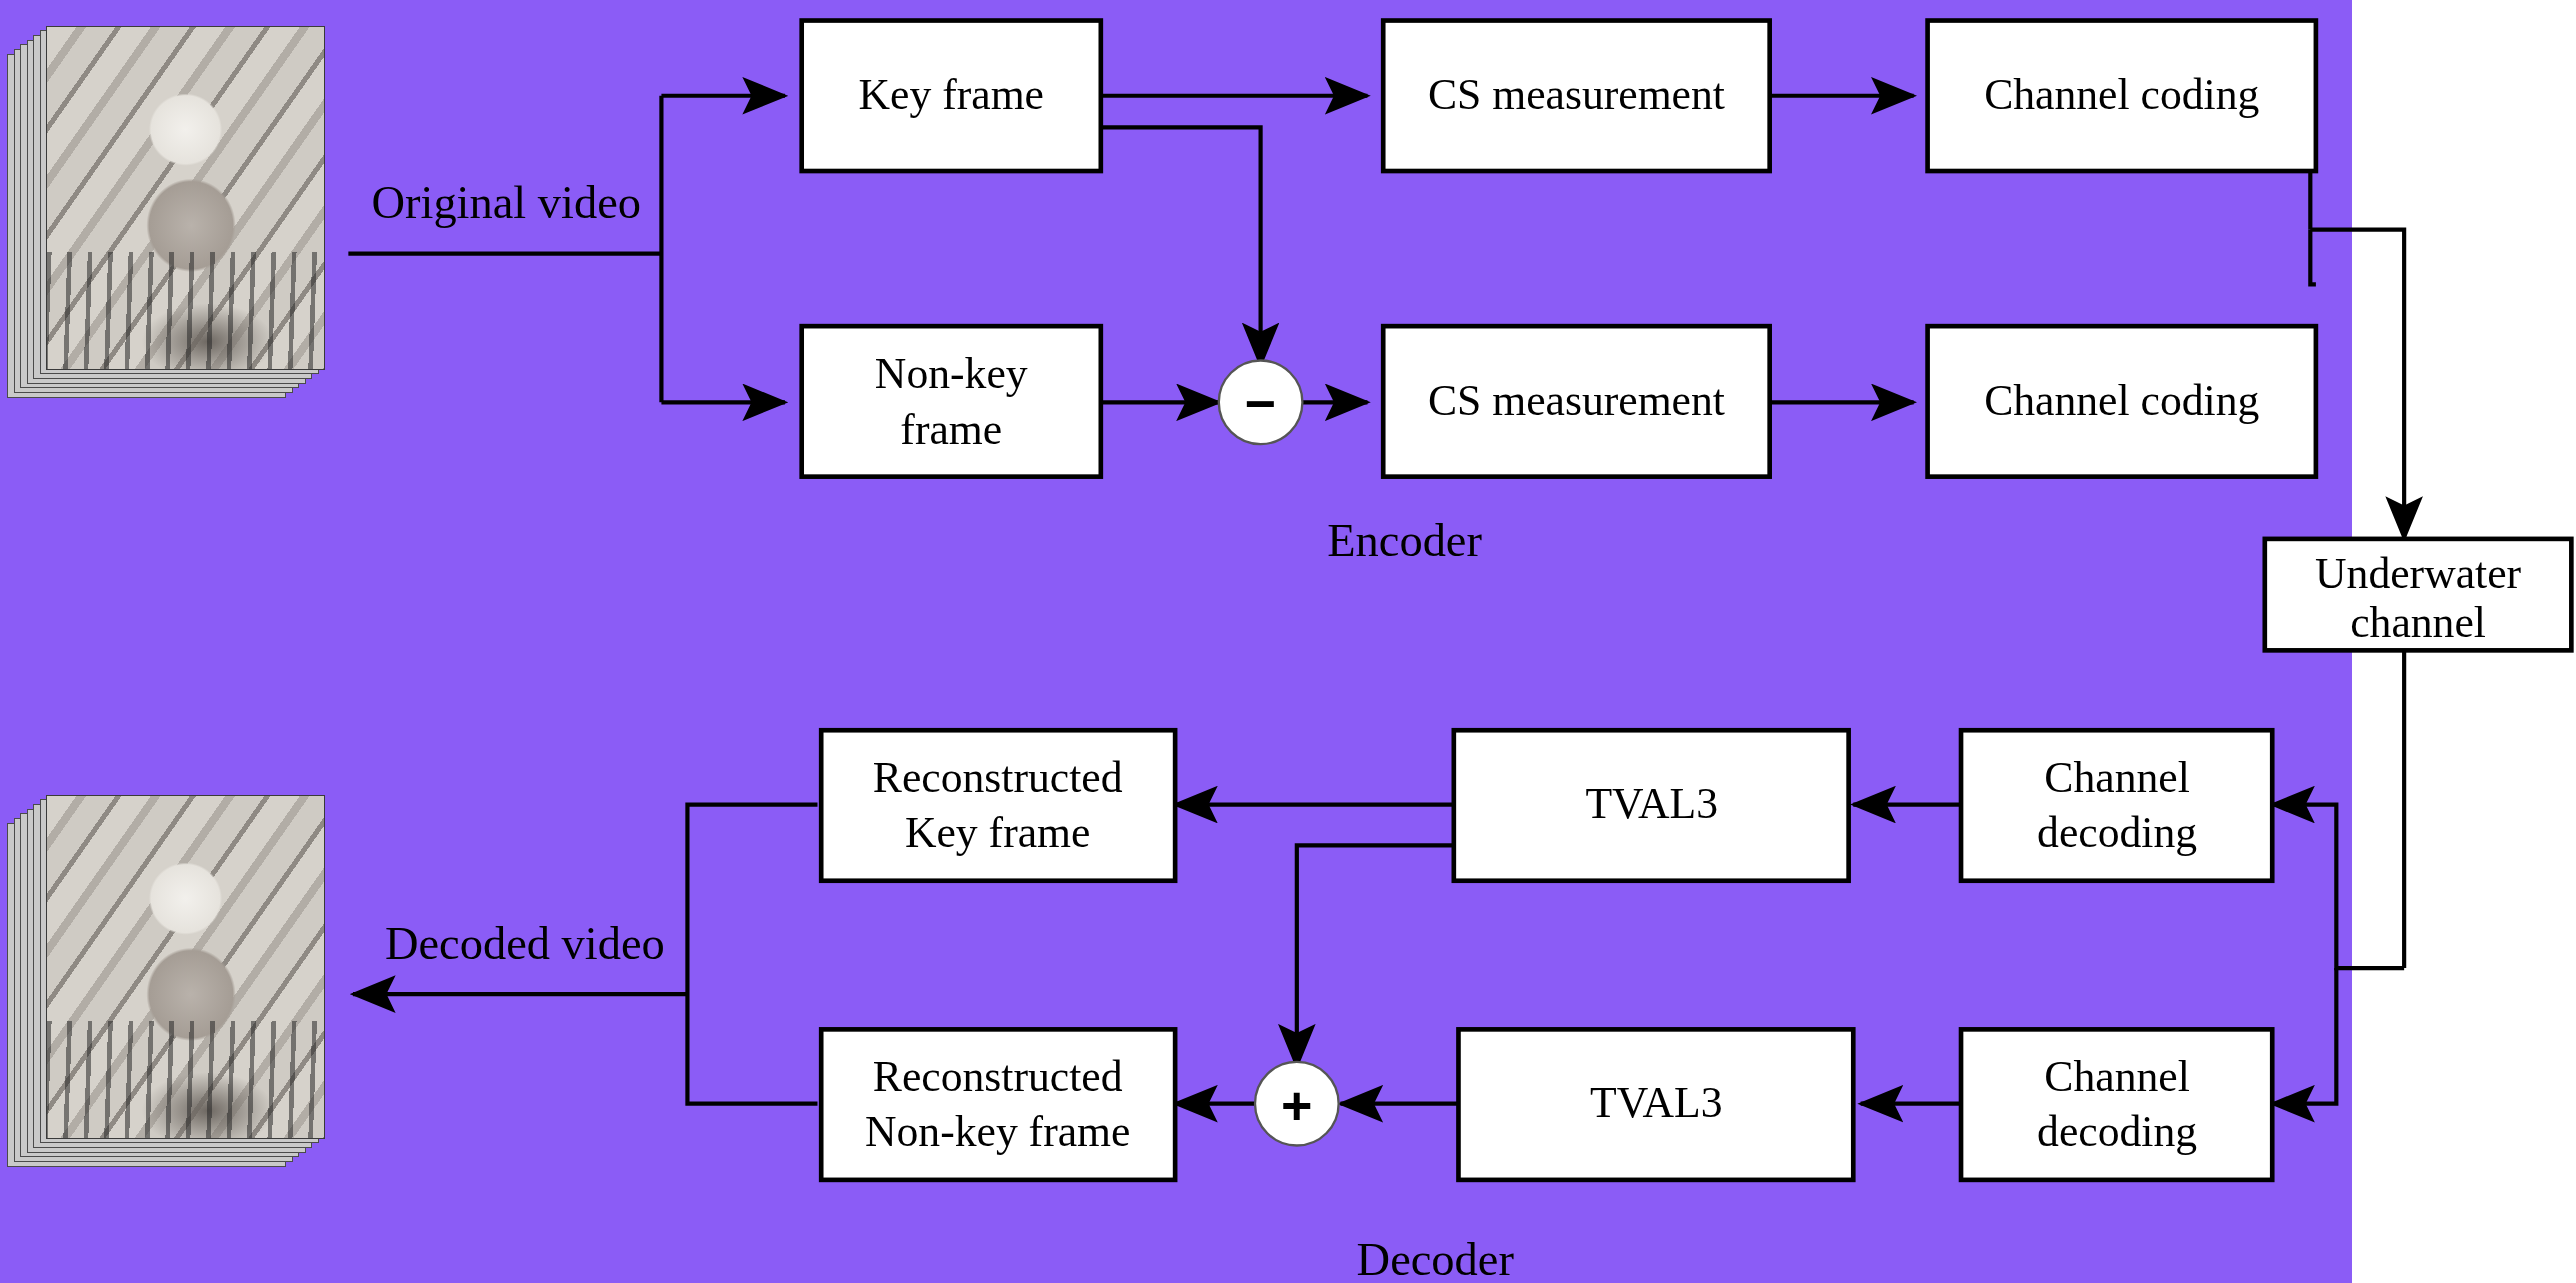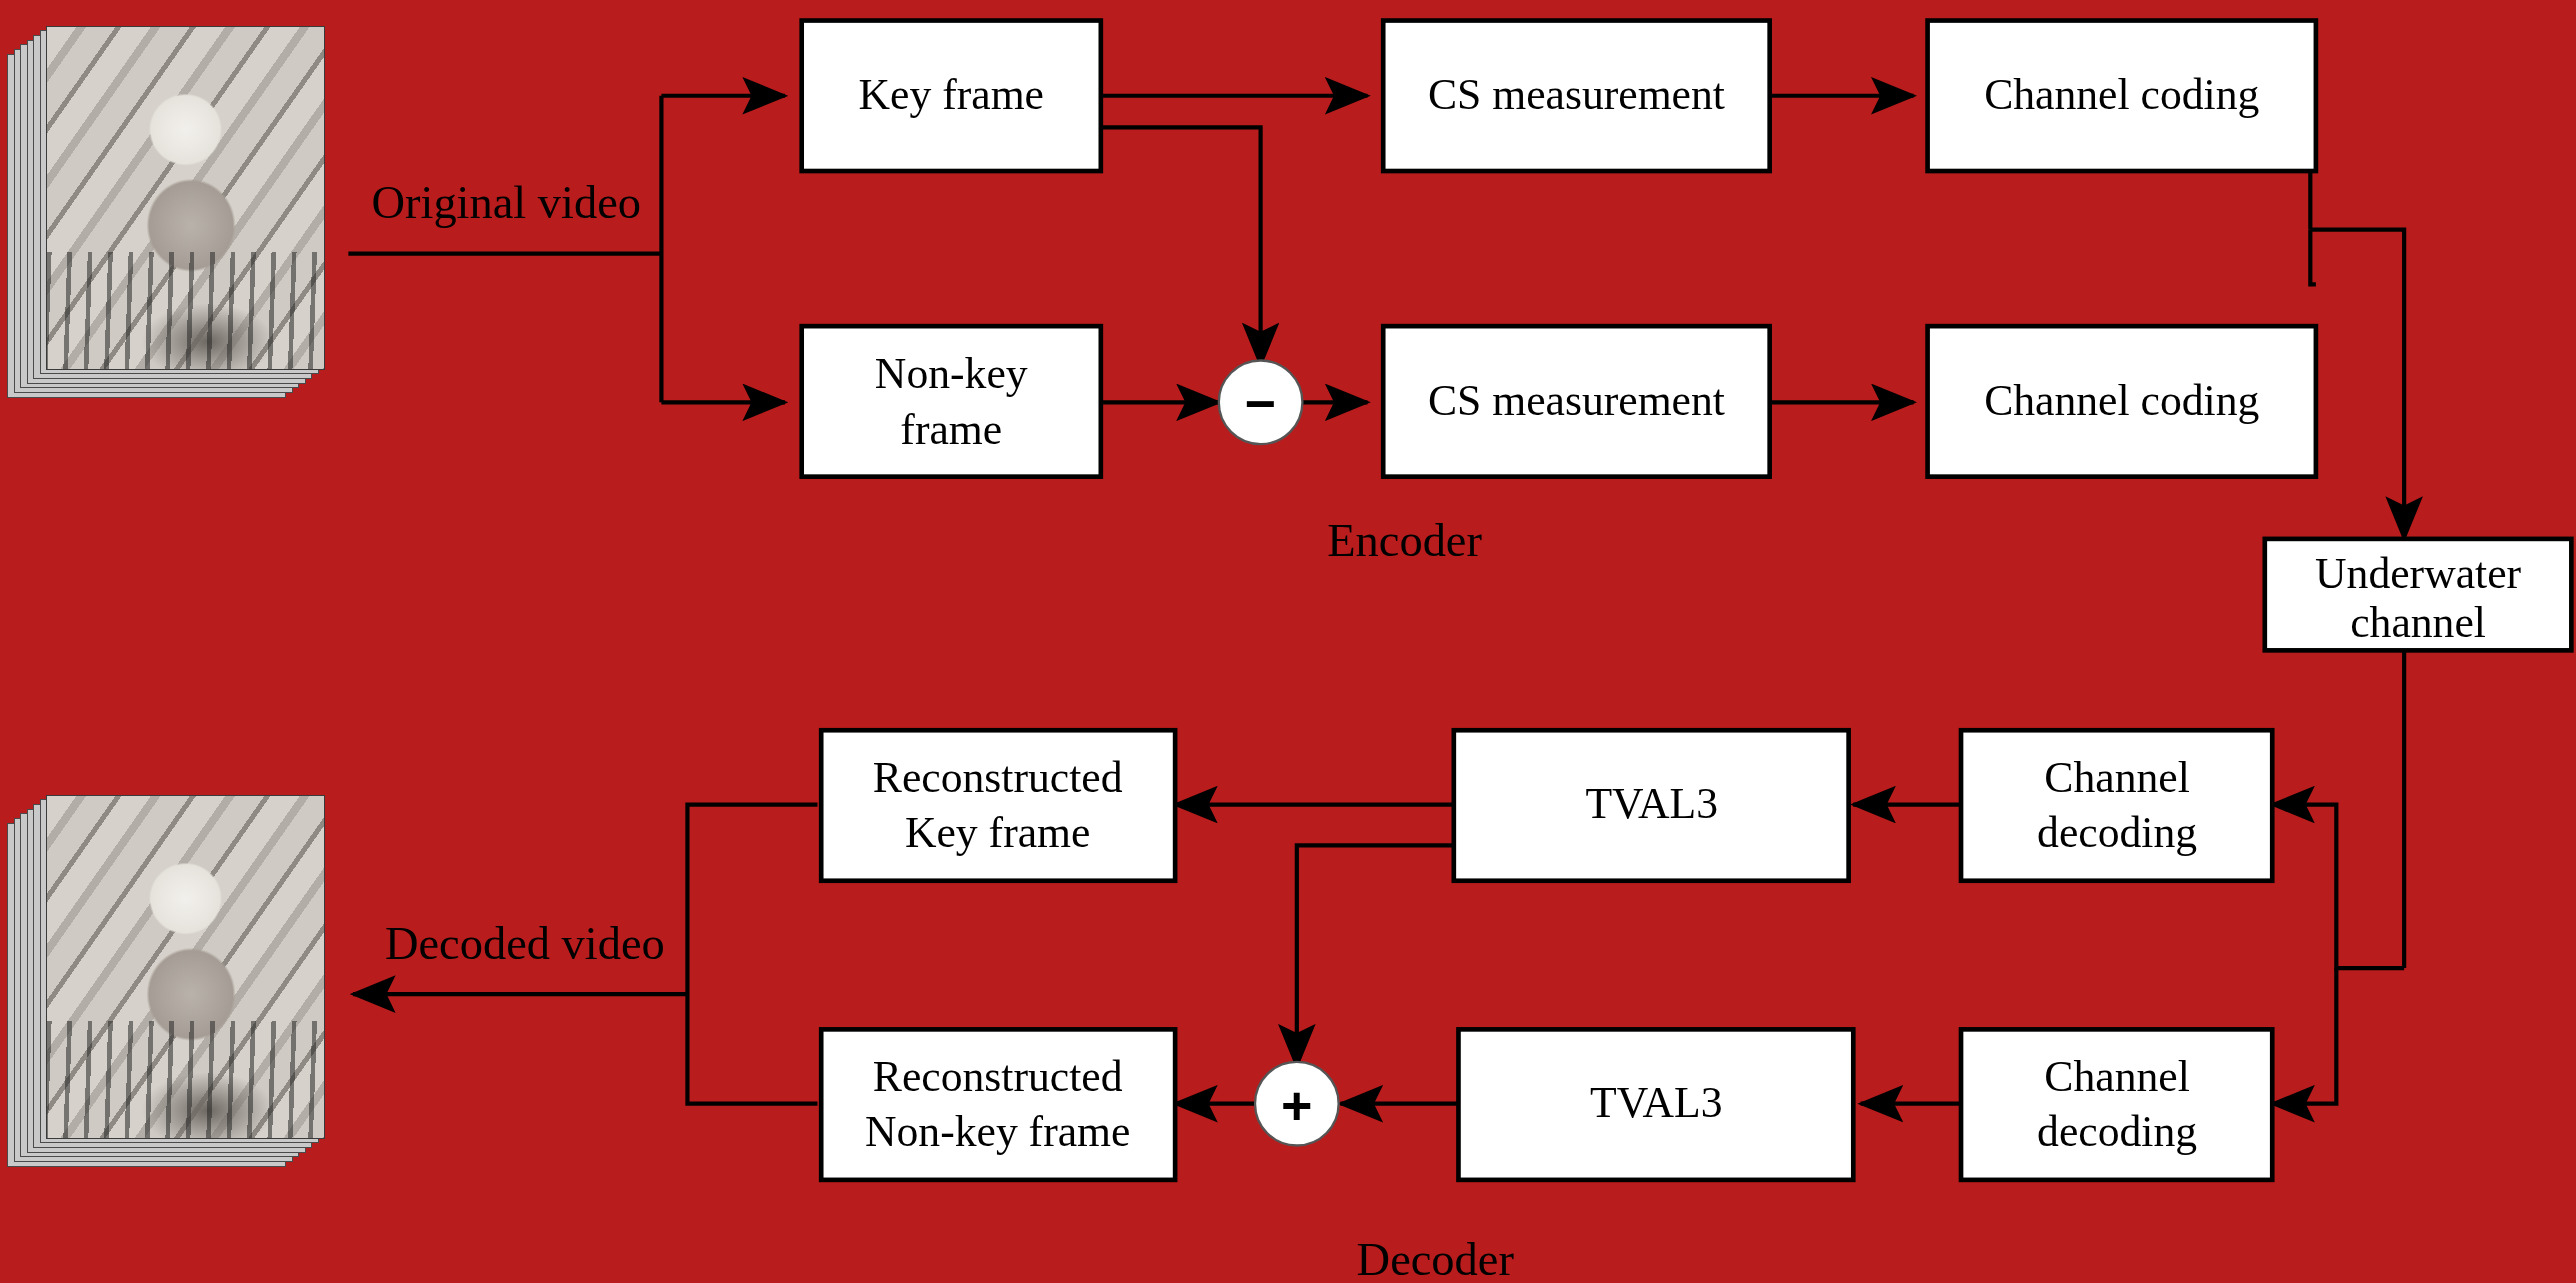--- a/index.html
+++ b/index.html
@@ -2,21 +2,21 @@
 <html style="font-size:15px"><head>
 <meta charset="utf-8">
 <style>
   html,body{margin:0;padding:0;background:#ffffff;}
   body{
     font-family:"Liberation Serif", "DejaVu Serif", serif;
     color:#000000;
     width:2576px;height:1284px;
     overflow:hidden;
   }
-  #stage{position:relative;width:2576px;height:1284px;background:#b91c1c;}
+  #stage{position:relative;width:2352px;height:1284px;background:#8b5cf6;}
   svg.diagram{position:absolute;left:0;top:0;width:2576px;height:1284px;}
   .boxrect{fill:#ffffff;stroke:#000000;stroke-width:5;}
   .opcircle{fill:#ffffff;stroke:#555555;stroke-width:2.5;}
   .wire{stroke:#000000;stroke-width:4.5;fill:none;}
   .boxlabel{font-family:"Liberation Serif","DejaVu Serif",serif;font-size:47px;text-anchor:middle;dominant-baseline:middle;fill:#000;}
   .boxlabel2{font-family:"Liberation Serif","DejaVu Serif",serif;font-size:47px;text-anchor:middle;fill:#000;}
   .freelabel{font-family:"Liberation Serif","DejaVu Serif",serif;font-size:50px;text-anchor:middle;fill:#000;}
   .caption{font-family:"Liberation Serif","DejaVu Serif",serif;font-size:50px;text-anchor:middle;fill:#000;}
   .opsign{font-family:"Liberation Sans","DejaVu Sans",sans-serif;font-size:58px;text-anchor:middle;dominant-baseline:central;fill:#000;font-weight:bold;}
 

